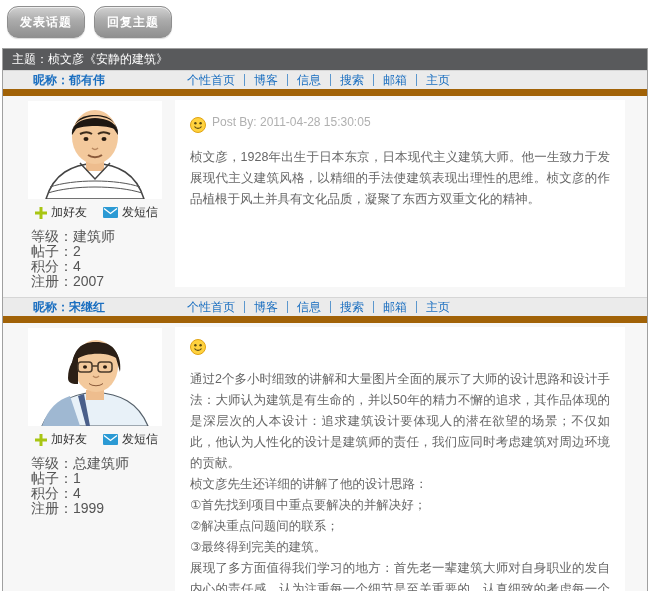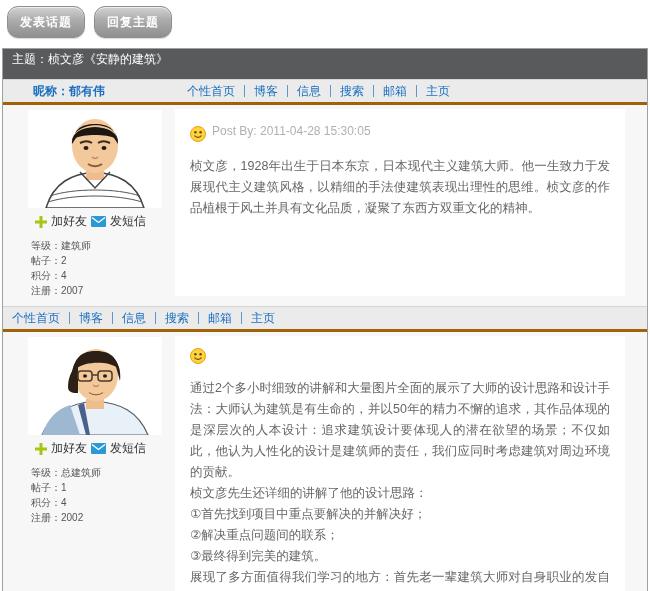--- a/index.html
+++ b/index.html
@@ -20,42 +20,42 @@
     color:#fff; font-weight:bold; font-size:12px; line-height:19px;
     cursor:pointer; letter-spacing:1px;
   }
   
   .thread-table {
     margin:10px 2px 0 2px;
     border:1px solid #a0a0a0;
     background:#f7f7f7;
   }
   .thread-titlebar {
-    height:30px; line-height:21px;
+    height:21px; line-height:21px;
     background:#595a5c; color:#fff;
     padding-left:9px; font-size:12px;
   }
   .post-header {
     height:26px; background:#ebebeb;
-    border-top:1px solid #d6d6d6; border-bottom:3px solid #a16207;
+    border-top:1px solid #d6d6d6; border-bottom:7px solid #a16207;
     display:flex; align-items:center; font-size:12px;
   }
   .nickname { color:#1b6fc0; font-weight:bold; margin-left:30px; min-width:145px; }
   .navlinks { display:flex; align-items:center; }
   .navlinks a { color:#1b6fc0; text-decoration:none; padding:0 9px; border-right:1px solid #5c97cd; line-height:12px; cursor:pointer; }
   .navlinks a:last-child { border-right:none; }
   .post-body { display:flex; background:#f7f7f7; }
   .post:first-of-type .post-body { border-bottom:none; }
   
   .post-side { width:172px; flex:0 0 172px; padding-top:5px; }
   .avatar-box { width:134px; height:98px; margin:0 0 4px 25px; background:#fff; overflow:hidden; }
   .avatar-box svg { display:block; }
-  .side-actions { display:flex; align-items:center; margin:5px 0 8px 32px; gap:4px; color:#333; }
+  .side-actions { display:flex; align-items:center; margin:5px 0 8px 32px; gap:16px; color:#333; }
   .action { display:flex; align-items:center; gap:4px; cursor:pointer; white-space:nowrap; }
-  .stats { margin-left:28px; font-size:10px; color:#555; line-height:15px; padding-bottom:8px; }
+  .stats { margin-left:28px; font-size:14px; color:#555; line-height:15px; padding-bottom:8px; }
   
   .post-content {
     flex:1; background:#fff;
     margin:4px 22px 10px 0;
     padding:10px 15px 18px 15px;
     line-height:21px; color:#666; font-size:12.5px;
   }
   .post-meta { display:flex; align-items:flex-end; gap:6px; color:#b0b0b0; font-size:12px; margin:2px 0 14px 0; }
   .post-content p { margin:0; text-align:justify; }
   .icon { display:inline-block; line-height:0; }
@@ -143,20 +143,21 @@
           </span>
           <span>Post By: 2011-04-28  15:30:05</span>
         </div>
         <p>桢文彦，1928年出生于日本东京，日本现代主义建筑大师。他一生致力于发展现代主义建筑风格，以精细的手法使建筑表现出理性的思维。桢文彦的作品植根于风土并具有文化品质，凝聚了东西方双重文化的精神。</p>
       </div>
     </div>
   </div>
 
   <div class="post">
     <div class="post-header">
+      <span class="nickname">昵称：宋继红</span>
       <span class="navlinks">
         <a>个性首页</a>
         <a>博客</a>
         <a>信息</a>
         <a>搜索</a>
         <a>邮箱</a>
         <a>主页</a>
       </span>
     </div>
     <div class="post-body">
@@ -198,21 +199,21 @@
                   <path d="M1 1.5 L7.5 6.5 L14 1.5" stroke="#fff" stroke-width="1.3" fill="none"></path>
                 </svg>
             </span>
             <span>发短信</span>
           </span>
         </div>
         <div class="stats">
           <div>等级：总建筑师</div>
           <div>帖子：1</div>
           <div>积分：4</div>
-          <div>注册：2002</div>
+          <div>注册：1999</div>
         </div>
       </div>
       <div class="post-content">
         <div class="post-meta">
           <span class="icon">
             <svg width="16" height="16" viewBox="0 0 16 16">
                 <circle cx="8" cy="8" r="7.5" fill="#ffd23e" stroke="#e0a313" stroke-width="1"></circle>
                 <circle cx="5.4" cy="6.3" r="1.2" fill="#5a4a12"></circle>
                 <circle cx="10.6" cy="6.3" r="1.2" fill="#5a4a12"></circle>
                 <path d="M4.5 9.5 C6 12 10 12 11.5 9.5" stroke="#5a4a12" stroke-width="1.2" fill="none"></path>

